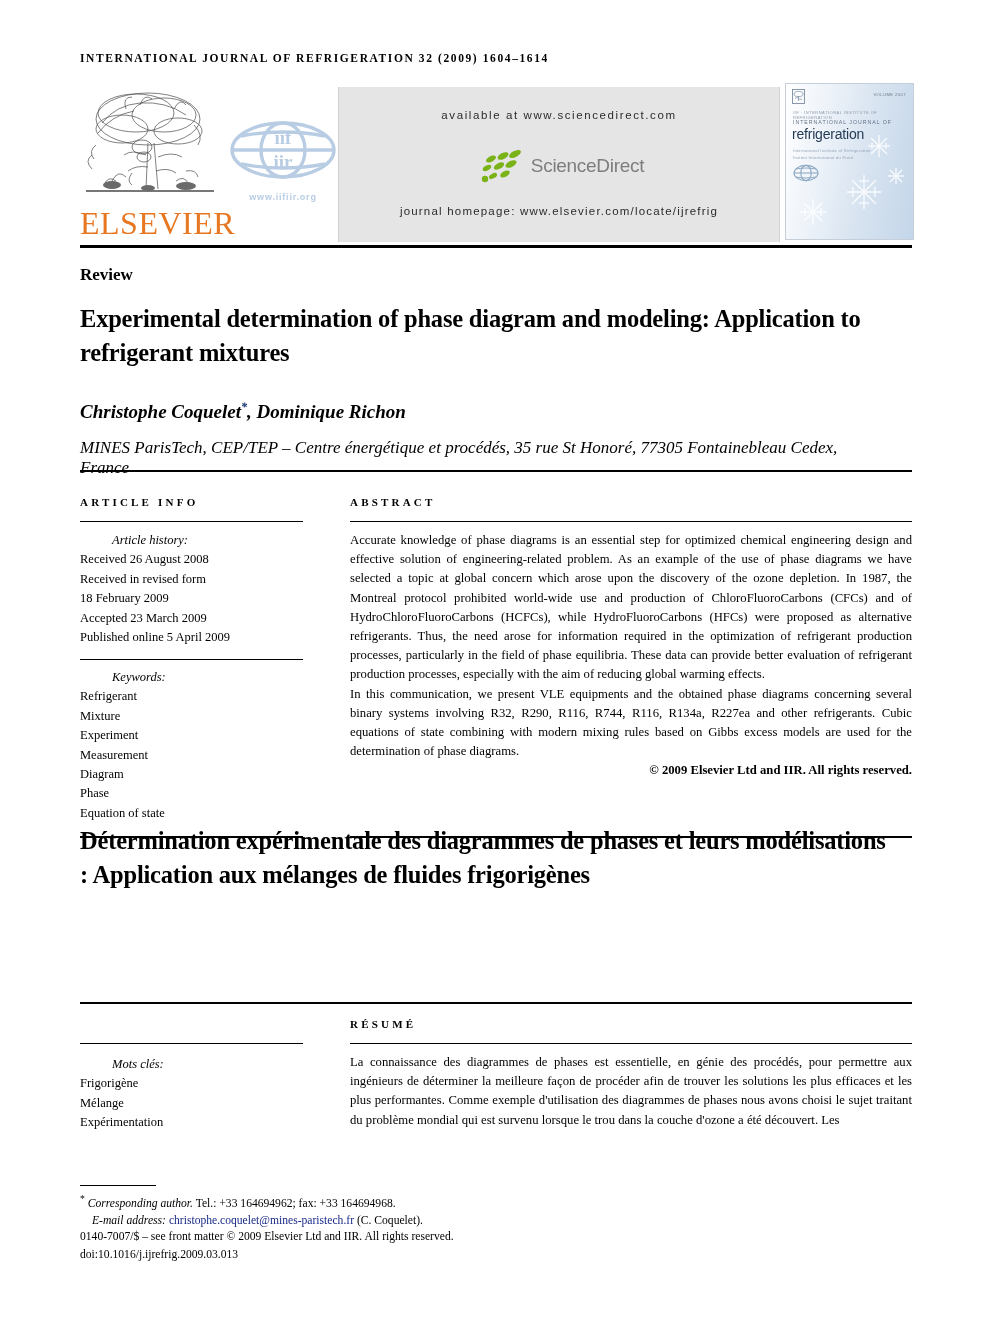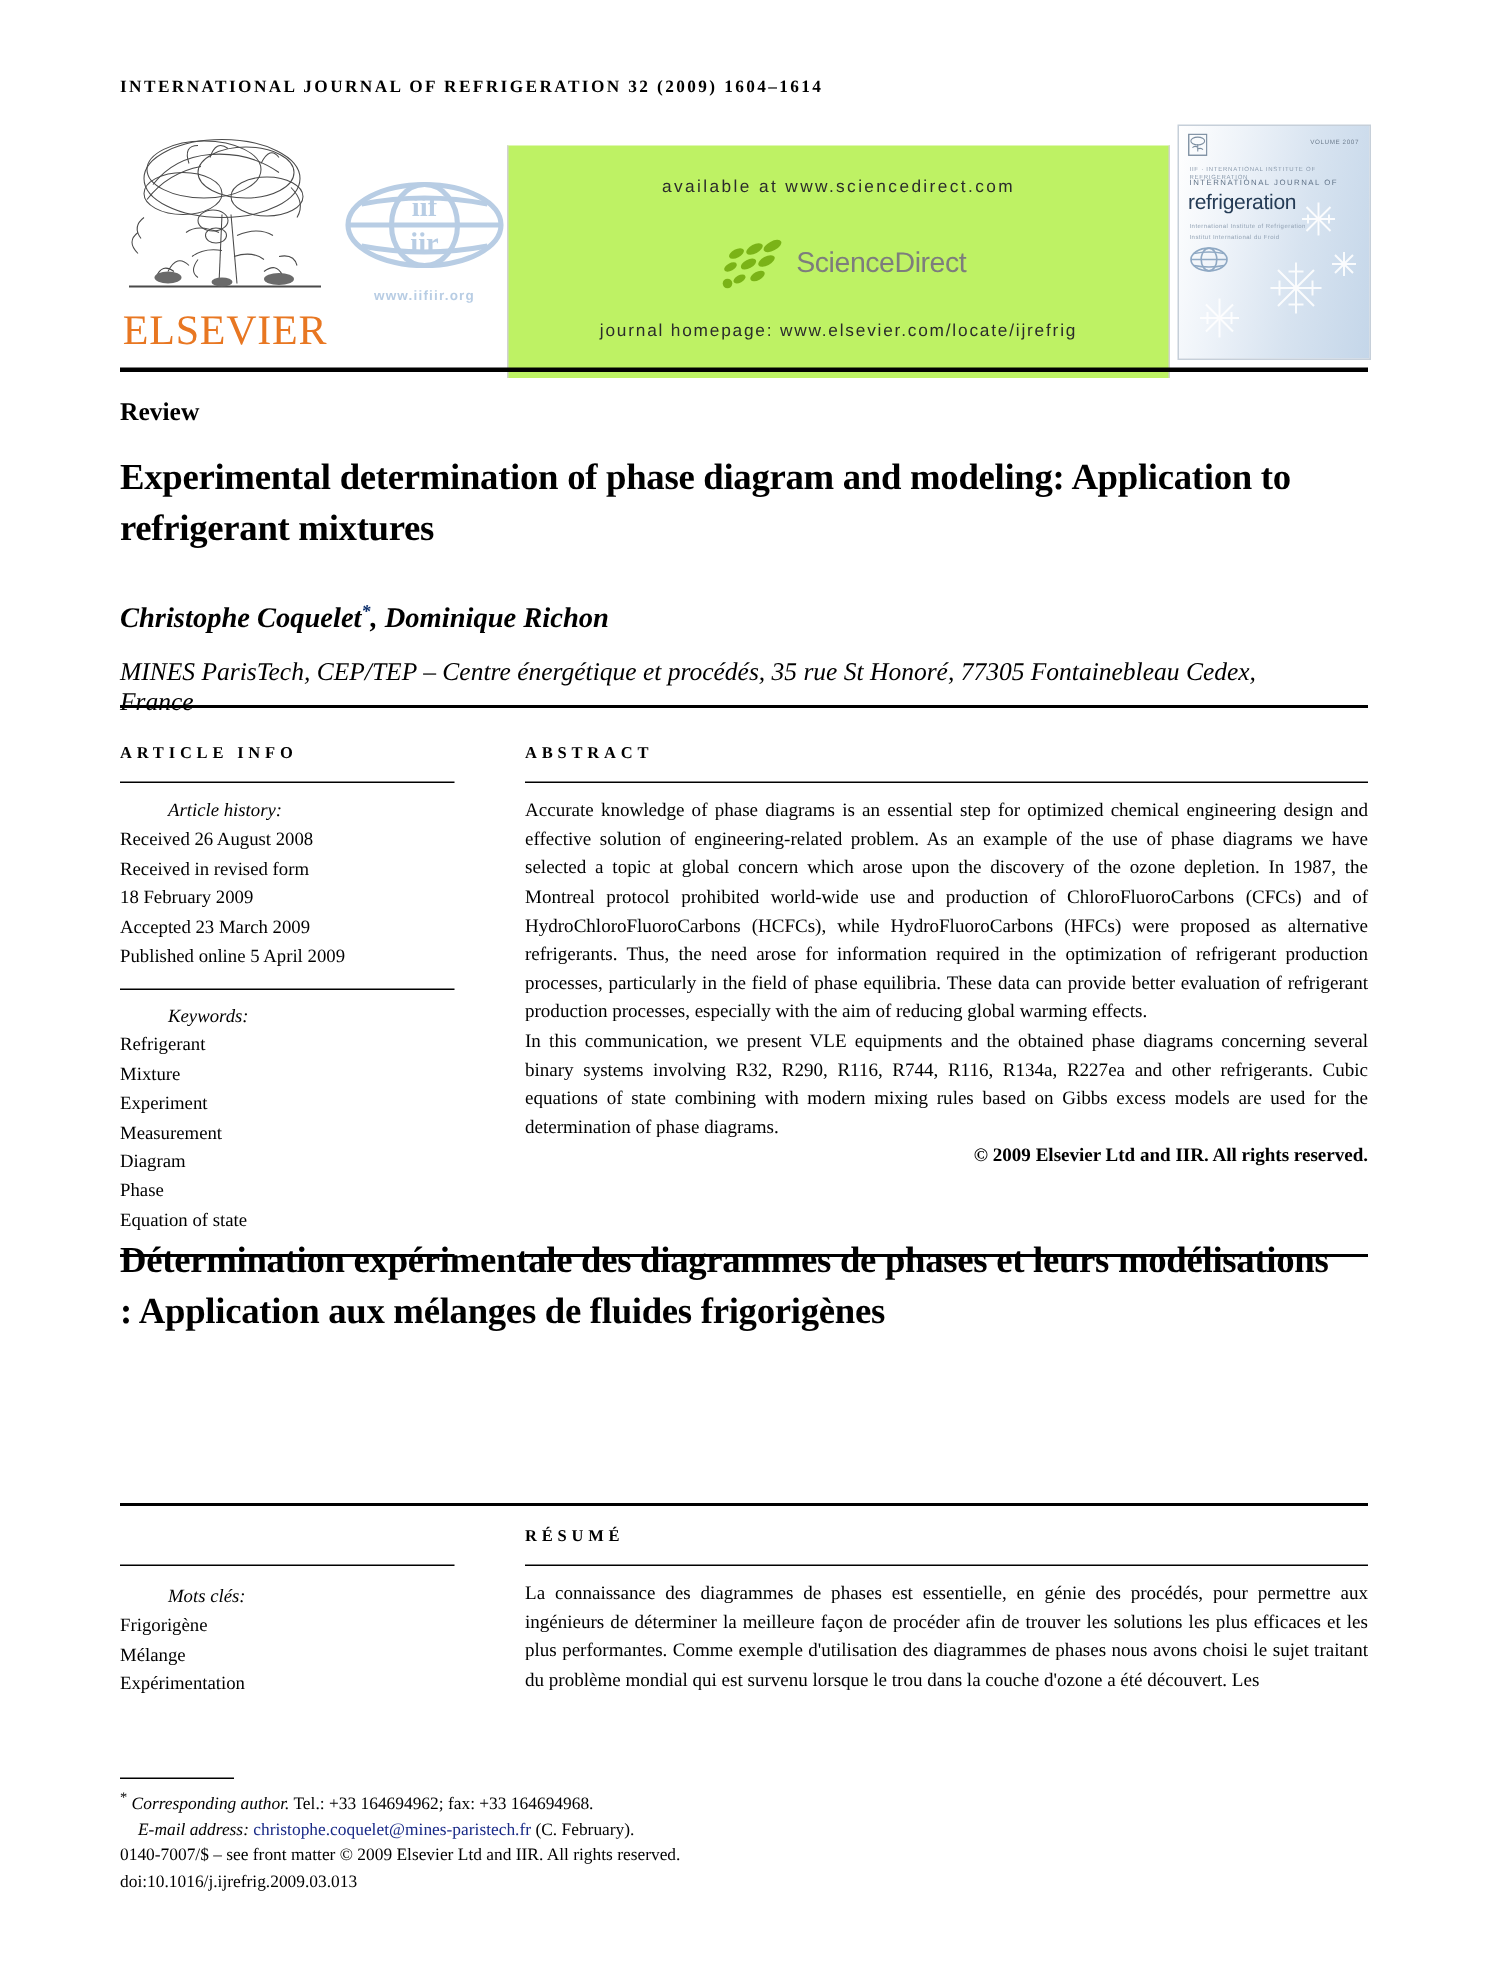--- a/index.html
+++ b/index.html
@@ -52,21 +52,21 @@
     height: 155px;
   }
   .tree-svg { position: absolute; left: 2px; top: 2px; }
   .elsevier-word {
     position: absolute;
     left: 0;
     top: 122px;
     width: 140px;
     text-align: center;
     font-family: "Liberation Serif", serif;
-    font-size: 28px;
+    font-size: 32px;
     letter-spacing: 0.5px;
     color: #e87722;
   }
 
   .iif-block {
     position: absolute;
     left: 148px;
     top: 33px;
     width: 110px;
     height: 95px;
@@ -80,24 +80,24 @@
     font-family: "Liberation Sans", sans-serif;
     font-size: 9px;
     font-weight: bold;
     letter-spacing: 0.8px;
     color: #b8cde4;
   }
 
   .sd-banner {
     position: absolute;
     left: 258px;
-    top: 14px;
+    top: 4px;
     width: 440px;
     height: 155px;
-    background: #bef264;
+    background: #e5e5e5;
     border-left: 1px solid #d2d2d2;
     border-right: 1px solid #d2d2d2;
   }
   .sd-avail {
     position: absolute;
     left: 0; top: 22px;
     width: 440px;
     text-align: center;
     font-family: "Liberation Sans", sans-serif;
     font-size: 11.5px;
@@ -533,20 +533,20 @@
   <div class="rule-thin" style="left:80px; top:1185px; width:76px;"></div>
 
   <div class="footnote" style="top:1190px;">
     <div>
       <sup>*</sup>
       <span class="ital">Corresponding author.</span><span> Tel.: +33 164694962; fax: +33 164694968.</span>
     </div>
     <div style="padding-left:12px;">
       <span class="ital">E-mail address:</span>
       <a class="mail-link" href="#">christophe.coquelet@mines-paristech.fr</a>
-      <span>(C. February).</span>
+      <span>(C. Coquelet).</span>
     </div>
   </div>
 
   <div class="footnote" style="top:1228px;">0140-7007/$ – see front matter © 2009 Elsevier Ltd and IIR. All rights reserved.</div>
   <div class="footnote" style="top:1246px;">doi:10.1016/j.ijrefrig.2009.03.013</div>
 
 </div>
 
 </body></html>

